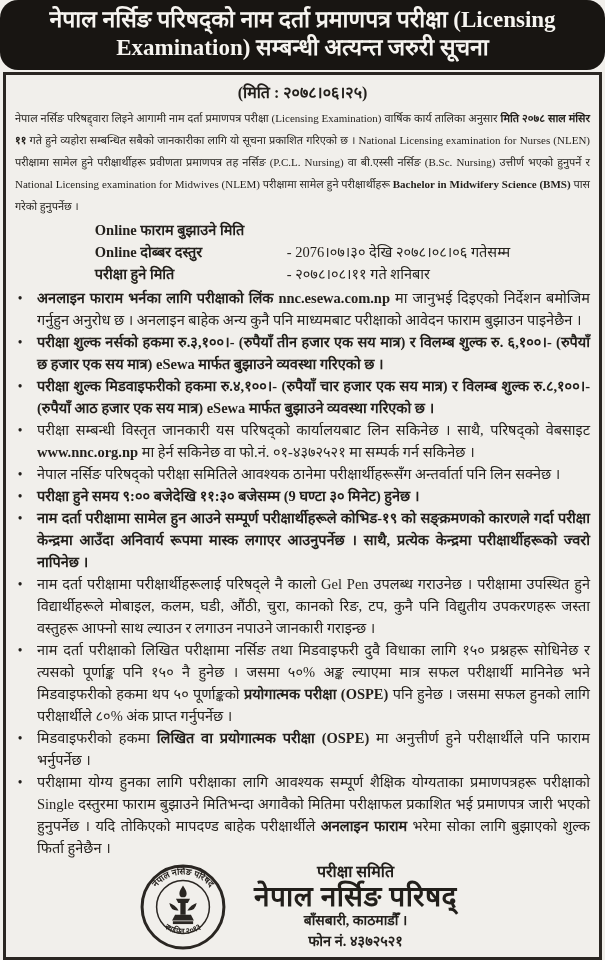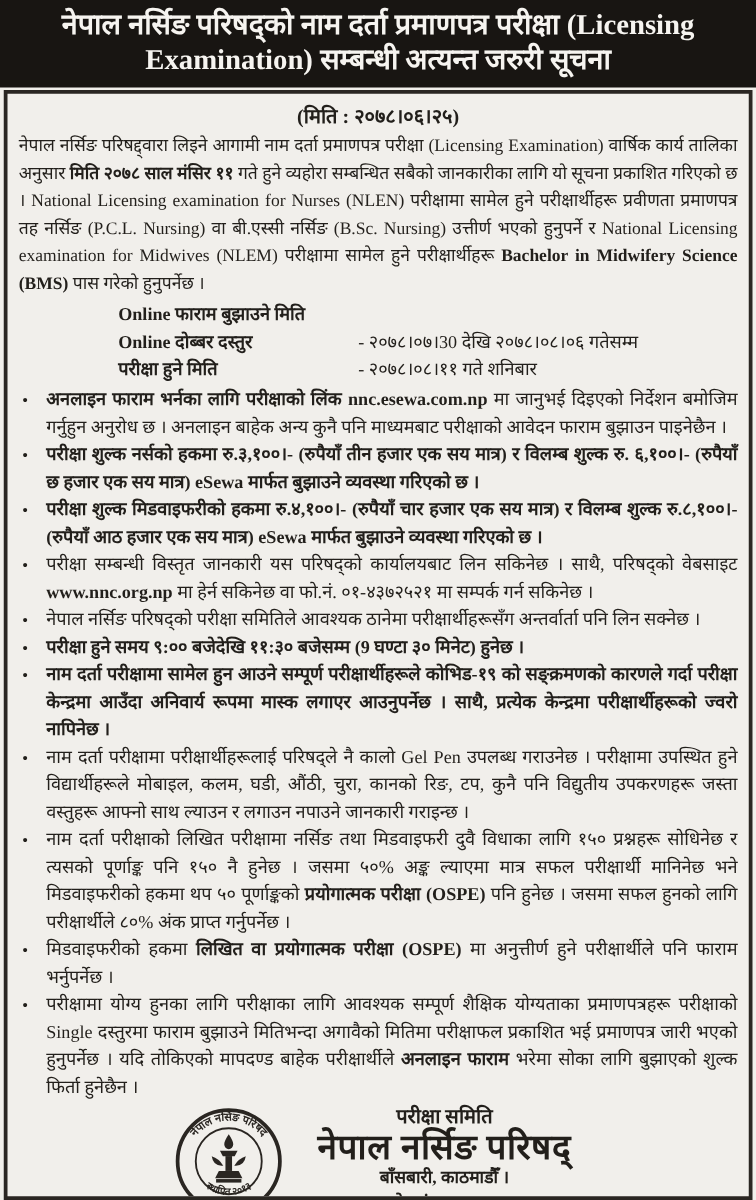--- a/index.html
+++ b/index.html
@@ -10,36 +10,37 @@
   body{
     width:605px; height:960px; overflow:hidden;
     background:var(--paper); color:var(--ink);
     font-family:"Liberation Serif","DejaVu Serif",serif;
   }
   .banner{
     background:var(--header-bg); color:var(--header-text);
     text-align:center; font-weight:bold;
     font-size:23px; line-height:1.22;
     padding:6px 34px 8px;
+    border-radius:18px;
   }
   .box{
     margin:2px 3px 0; border:3px solid var(--border);
     padding:5px 9px 6px;
     height:888px; overflow:hidden;
     display:flex; flex-direction:column;
     background:var(--paper);
     align-items:center;
   }
   .dateline{
     text-align:center; font-weight:bold; font-size:16px;
     margin:1px 0 4px;
   }
   .para{
     margin:0; text-align:justify;
-    font-size:14px; line-height:22px;
+    font-size:11px; line-height:22px;
   }
   .schedule{ margin:2px 0 1px; font-size:14.5px; line-height:22px; }
   .schedule-row{ display:flex; }
   .schedule-label{ font-weight:bold; width:192px; flex:none; }
   .schedule-value{ flex:1; }
   .bullets{ margin-top:1px; }
   .bullet{ display:flex; font-size:14.5px; line-height:22px; }
   .bullet .marker{ flex:none; width:14px; margin-left:3px; font-weight:bold; font-size:12px; }
   .bullet .btext{ flex:1; text-align:justify; padding-left:5px; }
   .bold{ font-weight:bold; }
@@ -66,21 +67,21 @@
   <div class="dateline">(मिति : २०७८।०६।२५)</div>
 
   <p class="para"><span>नेपाल नर्सिङ परिषद्द्वारा लिइने आगामी नाम दर्ता प्रमाणपत्र परीक्षा (Licensing Examination) वार्षिक कार्य तालिका अनुसार </span><span class="bold">मिति २०७८ साल मंसिर ११</span><span> गते हुने व्यहोरा सम्बन्धित सबैको जानकारीका लागि यो सूचना प्रकाशित गरिएको छ । National Licensing examination for Nurses (NLEN) परीक्षामा सामेल हुने परीक्षार्थीहरू प्रवीणता प्रमाणपत्र तह नर्सिङ (P.C.L. Nursing) वा बी.एस्सी नर्सिङ (B.Sc. Nursing) उत्तीर्ण भएको हुनुपर्ने र National Licensing examination for Midwives (NLEM) परीक्षामा सामेल हुने परीक्षार्थीहरू </span><span class="bold">Bachelor in Midwifery Science (BMS)</span><span> पास गरेको हुनुपर्नेछ ।</span></p>
 
   <div class="schedule">
     <div class="schedule-row">
       <span class="schedule-label">Online फाराम बुझाउने मिति</span>
     </div>
     <div class="schedule-row">
       <span class="schedule-label">Online दोब्बर दस्तुर</span>
-      <span class="schedule-value">-  २०७८।०७।30 देखि २०७८।०८।०६ गतेसम्म</span>
+      <span class="schedule-value">-  2076।०७।३० देखि २०७८।०८।०६ गतेसम्म</span>
     </div>
     <div class="schedule-row">
       <span class="schedule-label">परीक्षा हुने मिति</span>
       <span class="schedule-value">-  २०७८।०८।११ गते शनिबार</span>
     </div>
   </div>
 
   <div class="bullets">
     <div class="bullet">
       <span class="marker">•</span>

